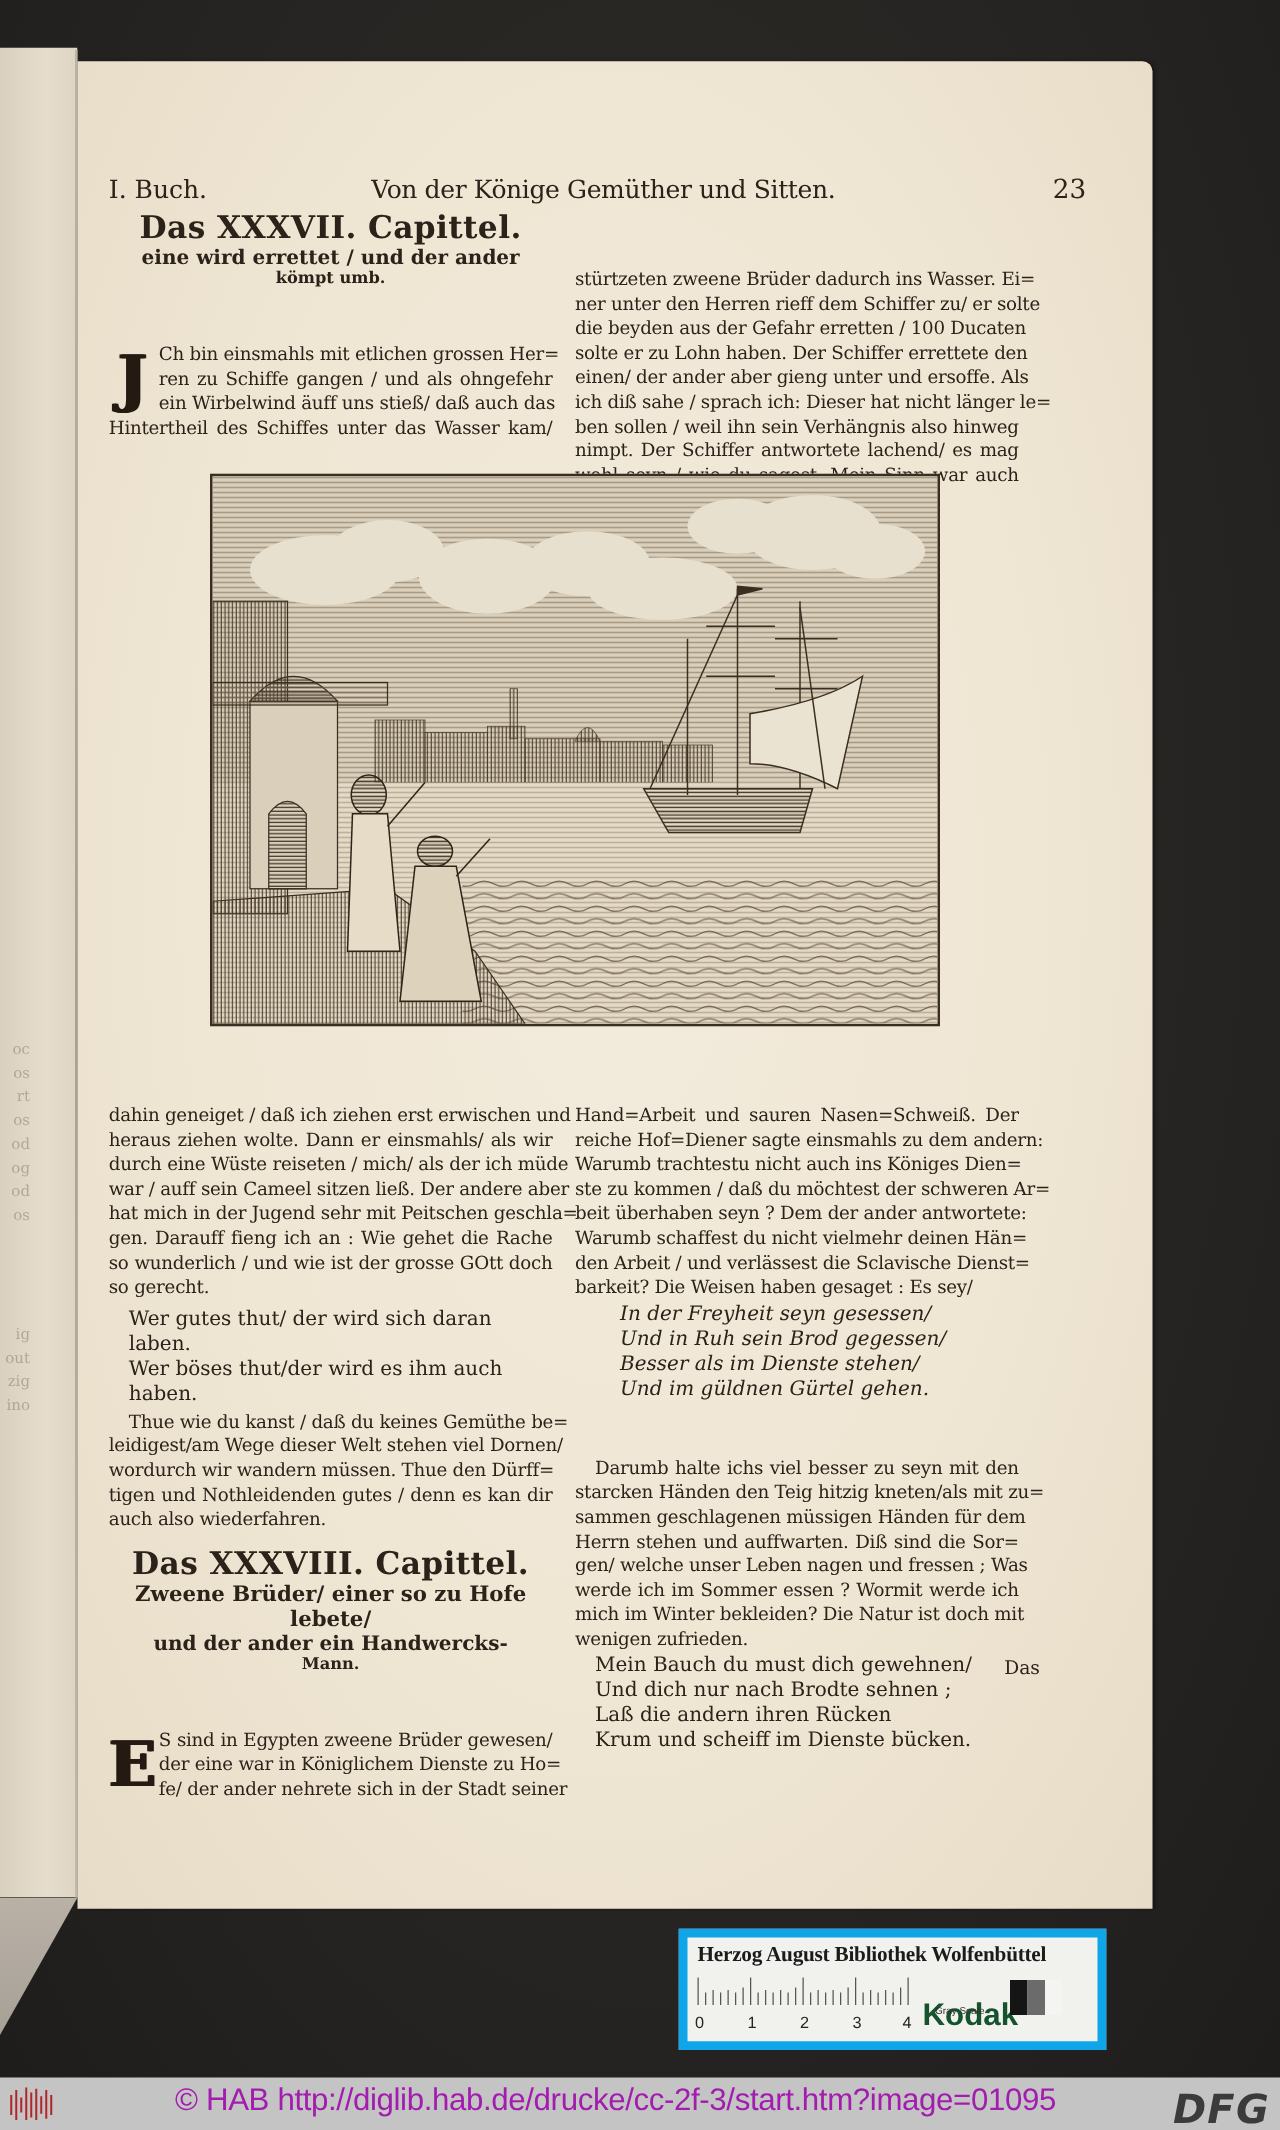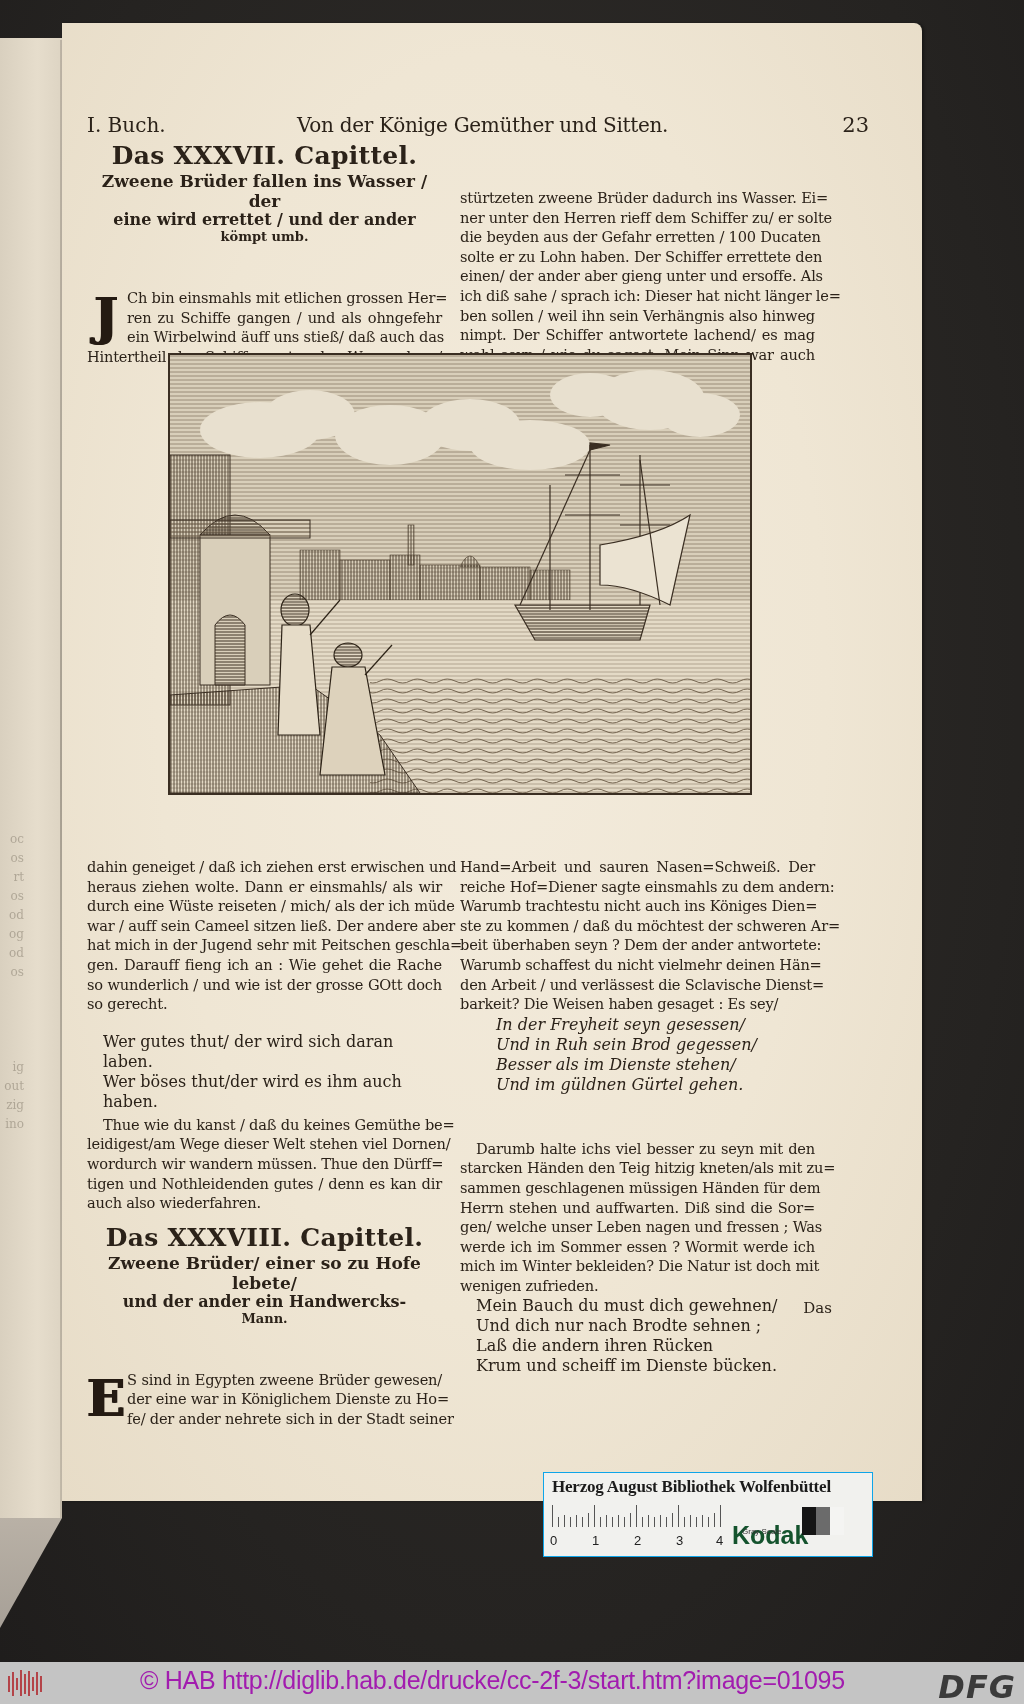--- a/index.html
+++ b/index.html
@@ -25,21 +25,21 @@
   .left-page-ghost {
     position: absolute; left: 0; top: 830px; width: 24px;
     font-family: "DejaVu Serif", serif; font-size: 12px; line-height: 19px;
     color: rgba(90,80,65,0.35); text-align: right; white-space: pre;
   }
   .gutter-line {
     position: absolute; left: 60px; top: 40px; width: 2px; height: 1478px;
     background: linear-gradient(180deg, #bdb4a5, #a8a092, #c3baa9);
   }
   .page {
-    position: absolute; left: 62px; top: 23px; width: 860px; height: 1478px;
+    position: absolute; left: 62px; top: 49px; width: 860px; height: 1478px;
     background: radial-gradient(ellipse at 50% 45%, #f3ebdc 0%, #efe6d4 55%, #e7dcc7 100%);
     border-top-right-radius: 8px;
     box-shadow: 2px 0 3px rgba(0,0,0,0.35);
     color: #2b2219;
   }
   .running-head {
     position: absolute; top: 90px; left: 25px; width: 782px; height: 30px;
     font-family: "DejaVu Serif", serif; font-size: 20px; color: #2b2219;
   }
   .running-head .left { position: absolute; left: 0; top: 0; }
@@ -79,22 +79,22 @@
 
   .illustration {
     position: absolute; left: 106px; top: 330px; width: 580px; height: 438px;
     border: 2px solid #3a2e22; background: #d7ccb6; overflow: hidden;
   }
   .illustration svg { display: block; width: 100%; height: 100%; }
 
   .catchword { position: absolute; right: 90px; top: 1276px; font-size: 15px; margin-left: 23px; }
 
   .color-card {
-    position: absolute; left: 543px; top: 1472px; width: 328px; height: 83px;
-    background: #f1f1ee; border: 1px solid #0ea5e9;
+    position: absolute; left: 543px; top: 1543px; width: 328px; height: 83px;
+    background: #f1f1ee; border: 7px solid #0ea5e9;
   }
   .card-title {
     position: absolute; left: 8px; top: 4px;
     font-family: "Liberation Serif", serif; font-weight: bold; font-size: 17px; color: #1b1b1b;
     letter-spacing: -0.2px;
   }
   .ruler { position: absolute; left: 8px; top: 32px; width: 168px; height: 30px; }
   .ruler .tick { position: absolute; bottom: 8px; width: 1px; background: #555; }
   .ruler-labels {
     position: absolute; left: 6px; top: 60px; width: 175px; height: 16px;
@@ -155,21 +155,20 @@
 <div class="page">
 
   <div class="running-head">
     <span class="left">I. Buch.</span>
     <span class="center">Von der Könige Gemüther und Sitten.</span>
     <span class="right">23</span>
   </div>
 
   <div class="col col-left" style="top:118px;">
     <p class="chap-title">Das XXXVII. Capittel.</p>
-    <p class="chap-sub">Zweene Brüder fallen ins Wasser / der</p>
     <p class="chap-sub" style="font-size:16px;line-height:18px;">eine wird errettet / und der ander</p>
     <p class="chap-sub small">kömpt umb.</p>
     <div class="dropcap-block" style="margin-top:4px;">
       <span class="dropcap">J</span>
       <div class="text dropcap-text">
         <span class="line">Ch bin einsmahls mit etlichen grossen Her=</span>
         <span class="line">ren zu Schiffe gangen / und als ohngefehr</span>
         <span class="line" style="padding-left:40px;">ein Wirbelwind äuff uns stieß/ daß auch das</span>
         <span class="line">Hintertheil des Schiffes unter das Wasser kam/</span>
       </div>
@@ -274,21 +273,21 @@
     <div class="text">
       <span class="line">dahin geneiget / daß ich ziehen erst erwischen und</span>
       <span class="line">heraus ziehen wolte. Dann er einsmahls/ als wir</span>
       <span class="line">durch eine Wüste reiseten / mich/ als der ich müde</span>
       <span class="line">war / auff sein Cameel sitzen ließ. Der andere aber</span>
       <span class="line">hat mich in der Jugend sehr mit Peitschen geschla=</span>
       <span class="line">gen. Darauff fieng ich an : Wie gehet die Rache</span>
       <span class="line">so wunderlich / und wie ist der grosse GOtt doch</span>
       <span class="line last">so gerecht.</span>
     </div>
-    <div class="verse indent1" style="margin-top:18px;">
+    <div class="verse indent1" style="margin-top:5px;">
       <p>Wer gutes thut/ der wird sich daran laben.</p>
       <p>Wer böses thut/der wird es ihm auch haben.</p>
     </div>
     <div class="text" style="margin-top:3px;">
       <span class="line indent1">Thue wie du kanst / daß du keines Gemüthe be=</span>
       <span class="line">leidigest/am Wege dieser Welt stehen viel Dornen/</span>
       <span class="line">wordurch wir wandern müssen. Thue den Dürff=</span>
       <span class="line">tigen und Nothleidenden gutes / denn es kan dir</span>
       <span class="line last">auch also wiederfahren.</span>
     </div>

